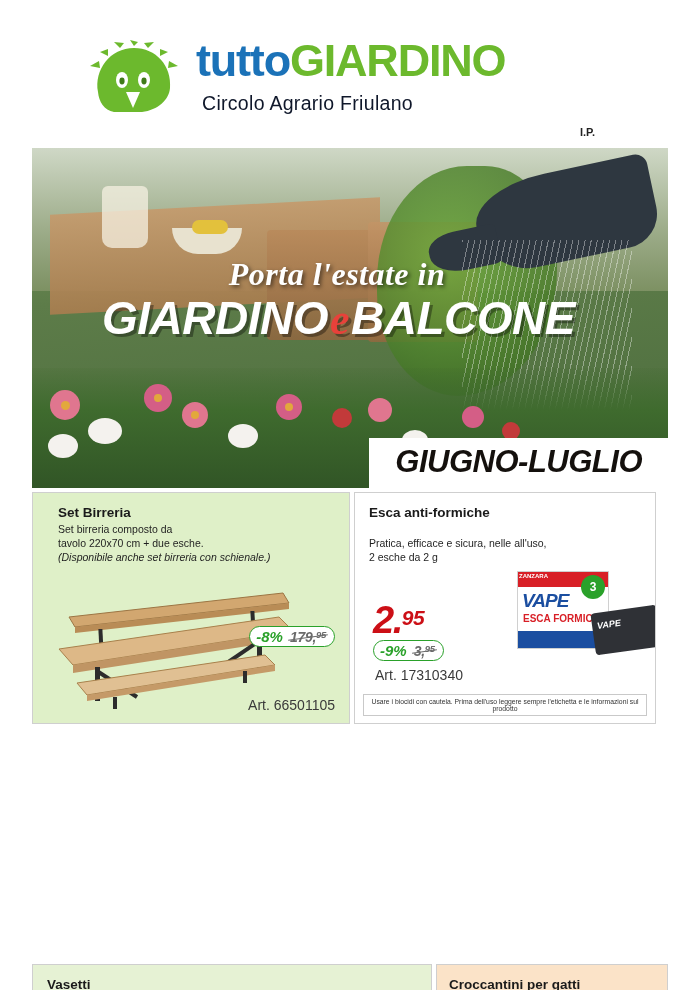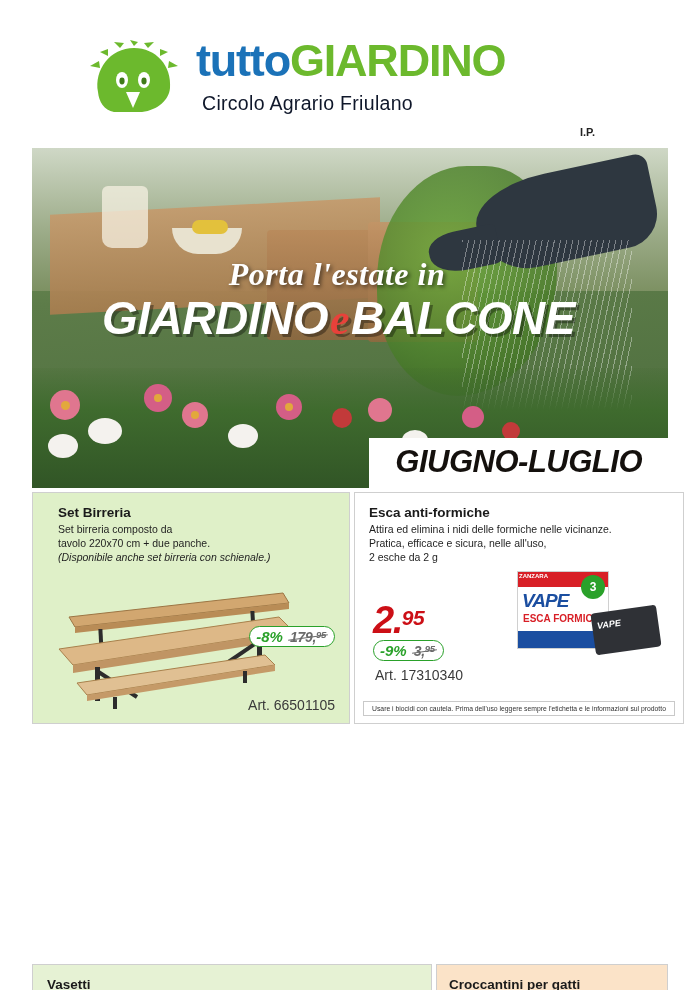--- a/index.html
+++ b/index.html
@@ -261,21 +261,21 @@
 
   
   #cell-birreria {
     left: 0; top: 0; width: 318px; height: 232px;
     background: #dff0c8;
   }
   .bench-img { position: absolute; left: 18px; top: 78px; width: 250px; height: 140px; }
 
   
   #cell-esca {
-    left: 322px; top: 0; width: 330px; height: 232px;
+    left: 322px; top: 0; width: 302px; height: 232px;
     background: #ffffff;
   }
   .warn-bar {
     position: absolute;
     left: 8px; right: 8px; bottom: 7px;
     border: 1px solid #c9c9c9;
     font-size: 6.8px;
     color: #333;
     padding: 3px 5px;
     text-align: center;
@@ -407,21 +407,21 @@
     <div class="hero-period">GIUGNO-LUGLIO</div>
   </div>
 
   <div class="row" style="top:492px; height:232px;">
 
     <div class="cell" id="cell-birreria">
       <div style="position:absolute;left:14px;top:12px;width:290px;margin-left:11px;">
         <div class="title">Set Birreria</div>
         <div class="desc">
           <span>Set birreria composto da</span><br>
-          <span>tavolo 220x70 cm + due panche.</span><br>
+          <span>tavolo 220x70 cm + due esche.</span><br>
           <span class="it">(Disponibile anche set birreria con schienale.)</span>
         </div>
       </div>
 
       <div class="bench-img">
         <svg width="250" height="140" viewBox="0 0 250 140">
 
           <polygon points="18,46 232,22 238,32 24,56" fill="#d2a770" stroke="#9c7544" stroke-width="1"></polygon>
           <polygon points="24,56 238,32 238,38 24,62" fill="#b98c56"></polygon>
           <rect x="48" y="58" width="4" height="30" fill="#2c2c2c" transform="rotate(-3 50 70)"></rect>
@@ -448,21 +448,21 @@
         </div>
       </div>
 
       <div class="art" style="right:14px; bottom:10px;">Art. 66501105</div>
     </div>
 
     <div class="cell" id="cell-esca">
       <div style="position:absolute;left:14px;top:12px;width:290px;">
         <div class="title">Esca anti-formiche</div>
         <div class="desc">
-          <span>Attira ed elimina i nidi delle formiche nelle vicinanze.</span><br>
+          <br>
           <span>Pratica, efficace e sicura, nelle all'uso,</span><br>
           <span>2 esche da 2 g</span>
         </div>
       </div>
 
       <div class="vape-pack" style="left:162px; top:78px; width:92px; height:78px;">
         <div class="vape-red"></div>
         <div class="badge3">3</div>
         <div class="vape-word">VAPE</div>
         <div class="vape-sub">ESCA FORMICHE</div>

